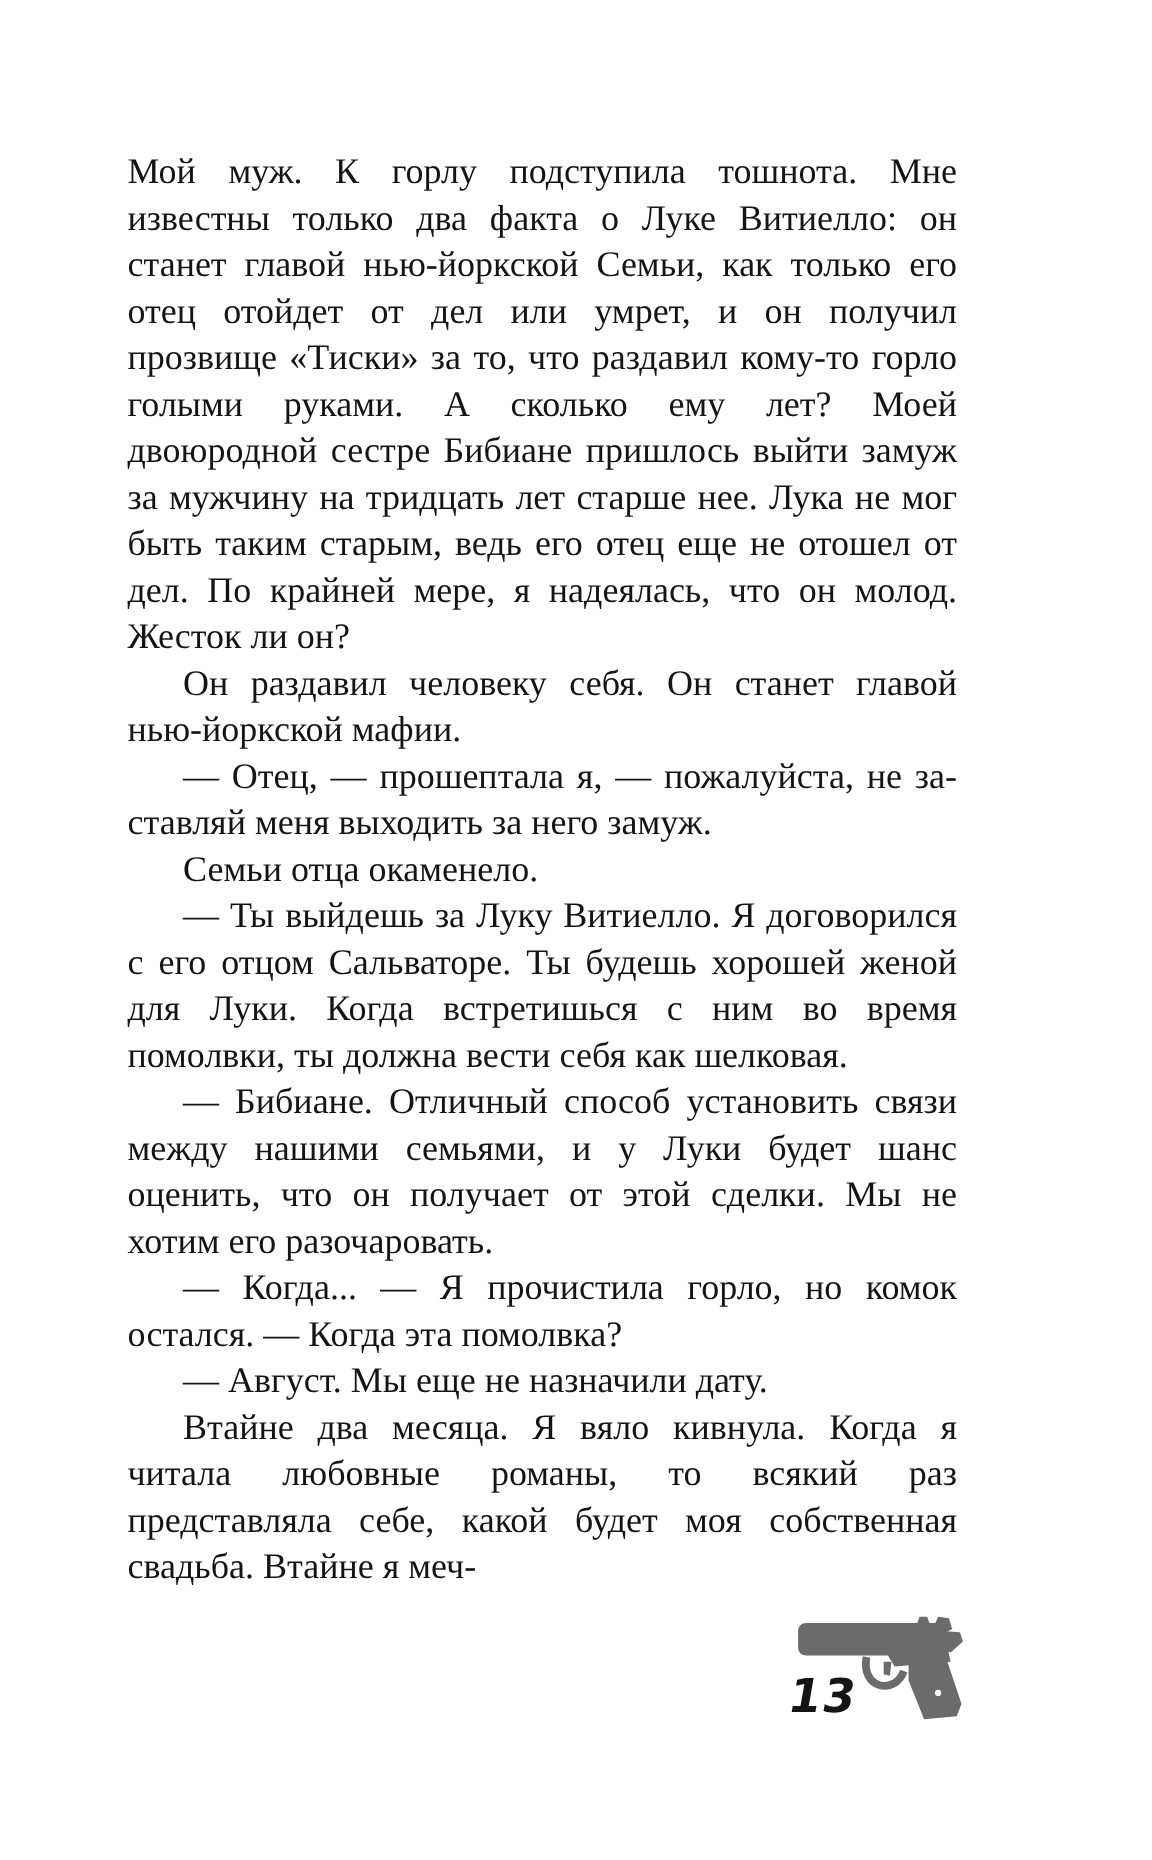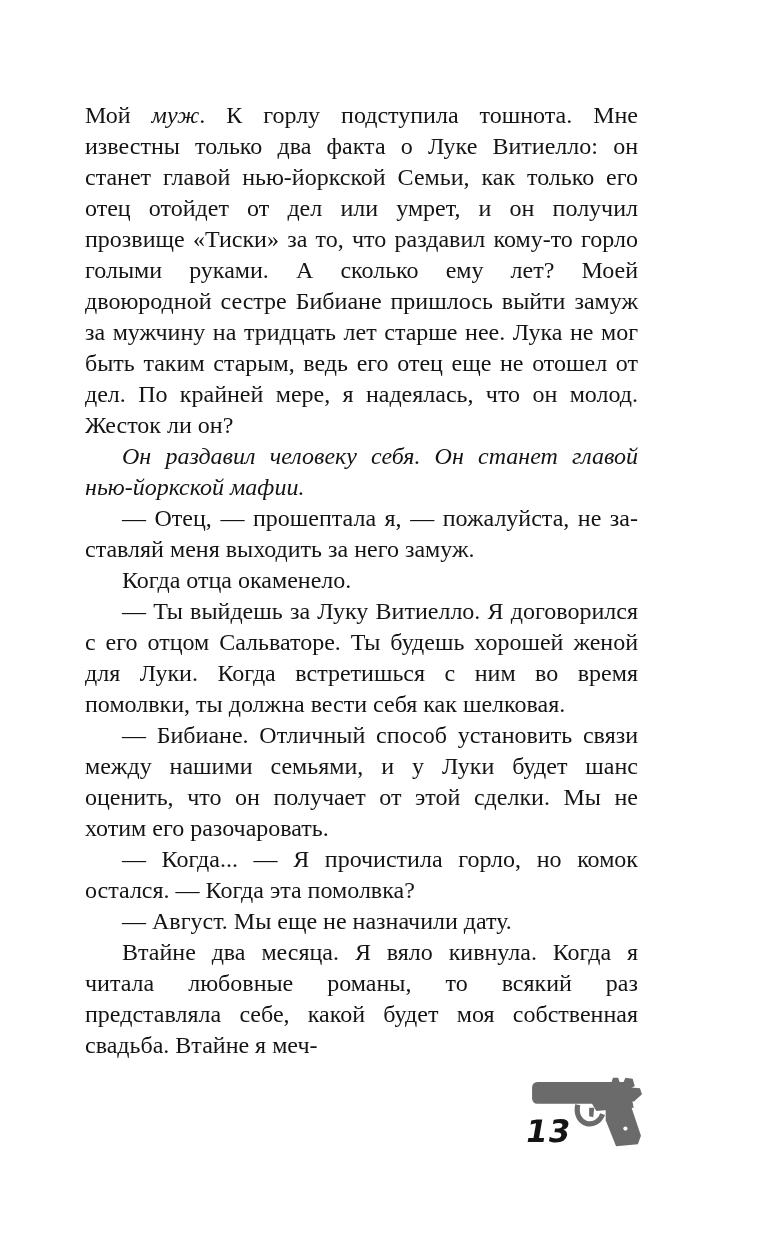--- a/index.html
+++ b/index.html
@@ -27,21 +27,20 @@
     text-align-last: left;
   }
   .para {
     margin: 0;
     text-indent: 37px;
   }
   .para.no-indent {
     text-indent: 0;
   }
   .para .it {
-    font-style: italic;
   }
   .footer {
     position: absolute;
     left: 520px;
     top: 1072px;
     width: 132px;
     height: 95px;
   }
   .gun {
     position: absolute;
@@ -63,21 +62,21 @@
 </style>
 </head>
 <body>
 
 <div class="page">
 
   <div class="text-block">
       <p class="para no-indent"><span>Мой </span><span class="it">муж</span><span>. К горлу подступила тошнота. Мне известны только два факта о Луке Витиелло: он станет главой нью-йоркской Семьи, как только его отец отойдет от дел или умрет, и он получил прозвище «Тиски» за то, что раздавил кому-то горло голыми руками. А сколько ему лет? Моей двоюродной сестре Бибиане пришлось выйти замуж за мужчину на тридцать лет старше нее. Лука не мог быть таким старым, ведь его отец еще не отошел от дел. По крайней мере, я надеялась, что он молод. Жесток ли он?</span></p>
       <p class="para"><span class="it">Он раздавил человеку себя. Он станет главой нью-йоркской мафии.</span></p>
       <p class="para"><span>— Отец, — прошептала я, — пожалуйста, не за­ставляй меня выходить за него замуж.</span></p>
-      <p class="para"><span>Когда отца окаменело.</span></p>
+      <p class="para"><span>Семьи отца окаменело.</span></p>
       <p class="para"><span>— Ты выйдешь за Луку Витиелло. Я договорился с его отцом Сальваторе. Ты будешь хорошей женой для Луки. Когда встретишься с ним во время помолвки, ты должна вести себя как шелковая.</span></p>
       <p class="para"><span>— Бибиане. Отличный способ установить связи между нашими семьями, и у Луки будет шанс оценить, что он получает от этой сделки. Мы не хотим его разо­чаровать.</span></p>
       <p class="para"><span>— Когда... — Я прочистила горло, но комок остался. — Когда эта помолвка?</span></p>
       <p class="para"><span>— Август. Мы еще не назначили дату.</span></p>
       <p class="para"><span>Втайне два месяца. Я вяло кивнула. Когда я читала любовные романы, то всякий раз представляла себе, какой будет моя собственная свадьба. Втайне я меч-</span></p>
     </div>
 
   <div class="footer">
     <svg class="gun" width="112" height="72" viewBox="0 0 108 68" aria-hidden="true">
       <g class="gun-fill" fill="#6b6b6b">

